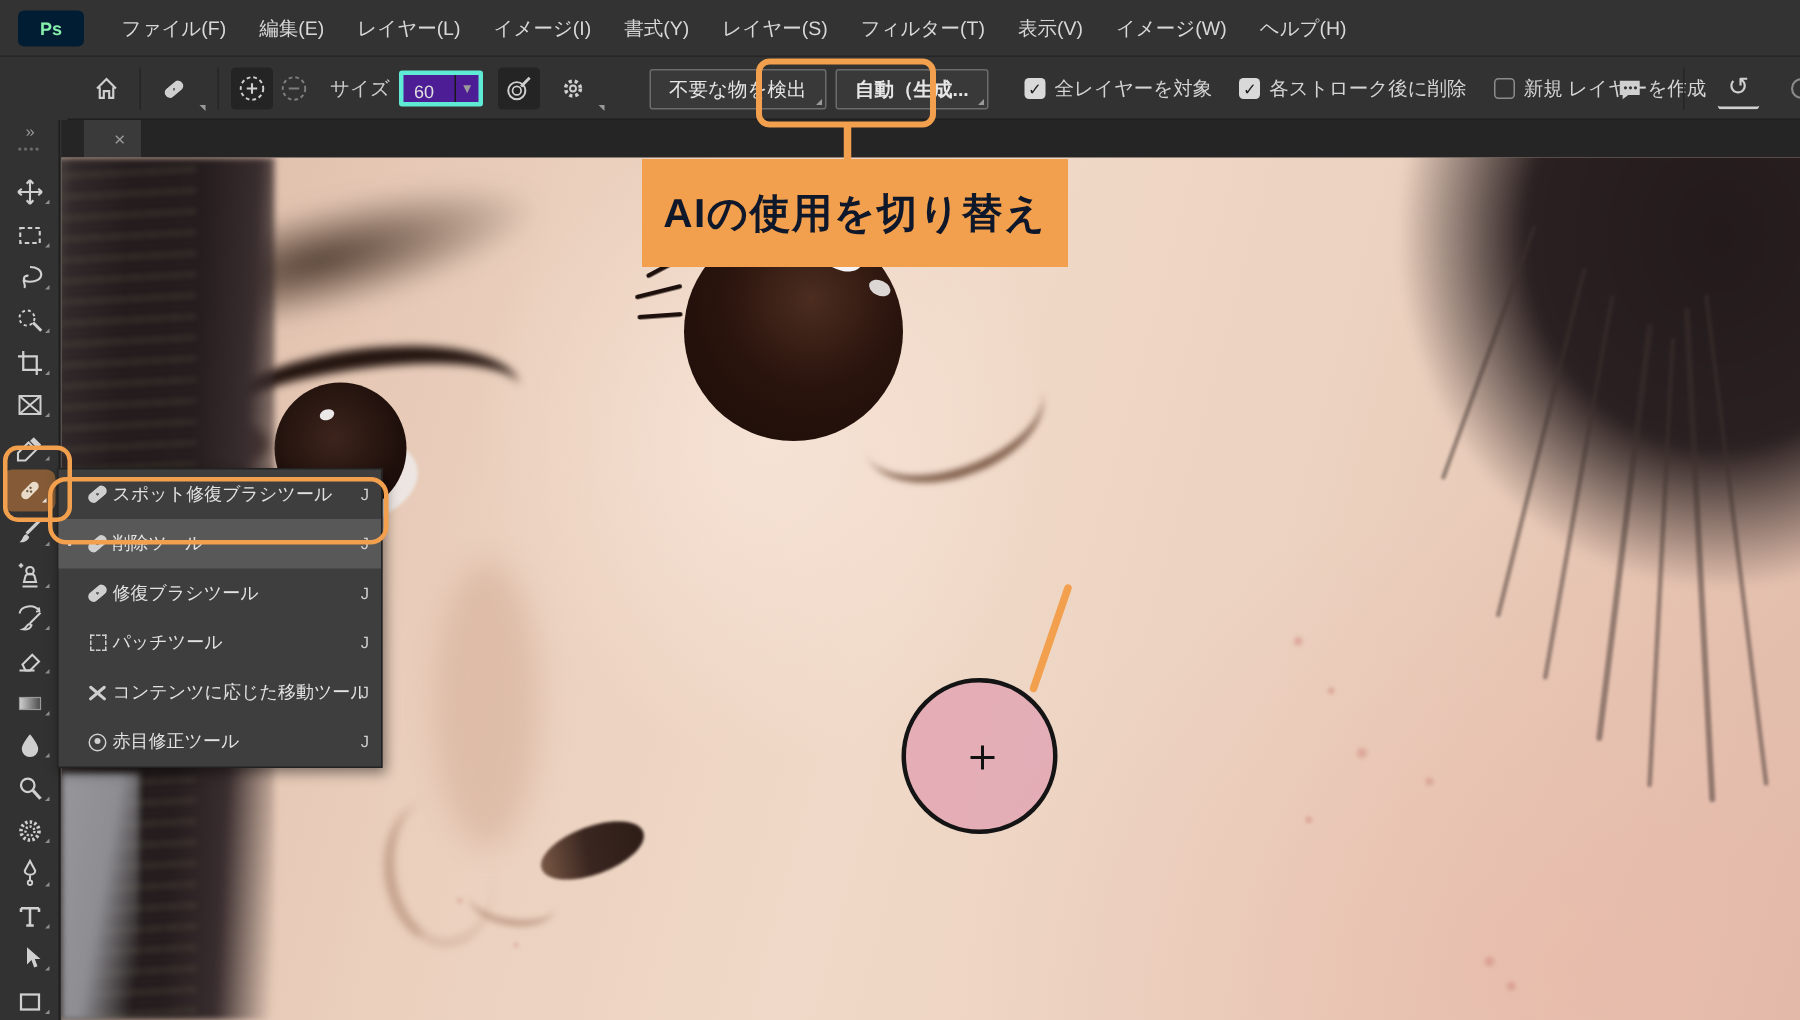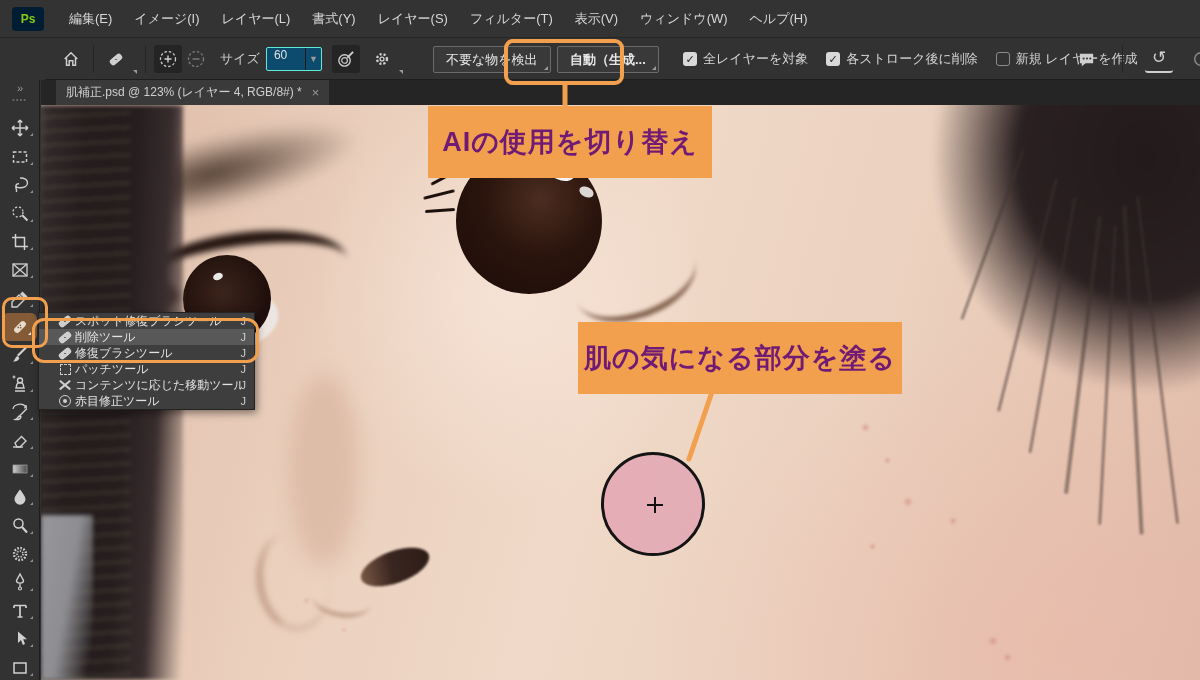--- a/index.html
+++ b/index.html
@@ -2,40 +2,40 @@
 <html><head>
 <meta charset="utf-8">
 <style>
   * { margin:0; padding:0; box-sizing:border-box; }
   html,body { width:1200px; height:680px; overflow:hidden; background:#323232;
     font-family:"Liberation Sans","DejaVu Sans",sans-serif; }
 
   
   #menu-bar { position:absolute; left:0; top:0; width:1200px; height:38px;
     background:#333333; border-bottom:1px solid #262626; display:flex; align-items:center; }
-  #ps-logo { width:32px; height:24px; margin:0 14px 0 12px; border-radius:4px;
-    background:#001d33; color:#84cc16; font-size:12px; font-weight:bold;
+  #ps-logo { width:44px; height:24px; margin:0 14px 0 12px; border-radius:4px;
+    background:#001d33; color:#86efac; font-size:12px; font-weight:bold;
     display:flex; align-items:center; justify-content:center; }
   .menu-item { color:#d8d8d8; font-size:13px; padding:0 11px; height:38px;
     display:flex; align-items:center; cursor:default; white-space:nowrap; }
 
   
   #options-bar { position:absolute; left:0; top:38px; width:1200px; height:42px;
     background:#323232; border-bottom:1px solid #1e1e1e;margin-left:45px; }
   .opt-left { position:absolute; left:0; top:0; height:42px; display:flex; align-items:center; }
   .vsep { width:1px; height:28px; background:#252525; margin:0 8px; }
   .opt-icon { color:#cfcfcf; font-size:17px; width:28px; height:28px;
     display:flex; align-items:center; justify-content:center; border-radius:3px; }
   .opt-icon.pressed { background:#242424; }
   .dim { color:#7d7d7d; }
   .tiny-drop { width:0; height:0; border-left:4px solid transparent; border-top:4px solid #9a9a9a;
     margin-left:3px; align-self:flex-end; margin-bottom:6px; }
   .opt-label { color:#cdcdcd; font-size:13px; margin:0 6px 0 10px; }
-  #size-field { width:56px; height:24px; background:#0c4a6e; border:1px solid #5eead4;
-    border-radius:2px; display:flex; align-items:flex-start; color:#e0e0e0; font-size:12px; }
+  #size-field { width:56px; height:24px; background:#4c1d95; border:3px solid #5eead4;
+    border-radius:2px; display:flex; align-items:flex-end; color:#e0e0e0; font-size:12px; }
   #size-field .val { flex:1; padding-left:7px; }
   #size-field .chev { width:16px; border-left:1px solid #191919; color:#9a9a9a; font-size:9px;
     display:flex; align-items:center; justify-content:center; height:100%; }
   .opt-btn { position:absolute; top:8px; height:27px; background:#393939;
     border:1px solid #6b6b6b; border-radius:2px; color:#e6e6e6; font-size:13px;
     display:flex; align-items:center; padding:0 12px; }
   .opt-btn .corner { position:absolute; right:2px; bottom:2px; width:0; height:0;
     border-left:4px solid transparent; border-bottom:4px solid #9a9a9a; }
   #checkbox-group { position:absolute; left:638px; top:0; height:42px;
     display:flex; align-items:center; gap:18px; }
@@ -140,21 +140,21 @@
   #b4 { left:908px; top:412px; width:8px; height:8px; }
   #b5 { left:828px; top:438px; width:7px; height:7px; }
   #b6 { left:946px; top:532px; width:12px; height:8px; }
   #b7 { left:962px; top:548px; width:9px; height:9px; }
   #b8 { left:262px; top:492px; width:7px; height:7px; opacity:.6; }
   #b9 { left:300px; top:522px; width:6px; height:6px; opacity:.6; }
 
   
   #flyout { position:absolute; left:38px; top:312px; width:217px; background:#3e3e3e;
     border:1px solid #232323; box-shadow:2px 3px 8px rgba(0,0,0,0.45); z-index:40; }
-  .fly-row { height:16px; display:flex; align-items:center; padding:0 8px 0 6px;
+  .fly-row { height:33px; display:flex; align-items:center; padding:0 8px 0 6px;
     color:#e2e2e2; font-size:12px; position:relative; }
   .fly-row.selected { background:#585858; }
   .fly-bullet { width:10px; font-size:8px; color:#e8e8e8; }
   .fly-icon { width:20px; display:flex; align-items:center; justify-content:center; }
   .fly-label { flex:1; white-space:nowrap; overflow:hidden; }
   .fly-shortcut { color:#cfcfcf; font-size:11px; }
   .bandaid { width:14px; height:7px; border-radius:3.5px; background:#cfcfcf;
     transform:rotate(-40deg);
     background-image:radial-gradient(circle at 50% 50%, #6a6a6a 0.8px, transparent 1px); }
   .patch-ic { width:11px; height:11px; border:1.5px dashed #cfcfcf; }
@@ -168,43 +168,44 @@
   .eye-ic::after { content:''; position:absolute; left:2.5px; top:2.5px; width:4px; height:4px;
     border-radius:50%; background:#cfcfcf; }
 
   
   #overlay { position:absolute; left:0; top:0; width:1200px; height:680px; z-index:50;
     pointer-events:none; }
   .oring { position:absolute; border:3.5px solid #F2A04D; }
   #ring-auto { left:504px; top:39px; width:120px; height:46px; border-radius:9px; border-width:4px; }
   #ring-tool { left:2px; top:297px; width:46px; height:51px; border-radius:10px; }
   #ring-flyout { left:32px; top:318px; width:227px; height:45px; border-radius:12px; }
-  .callout { position:absolute; background:#F2A04D; color:#701a75; font-weight:bold;
+  .callout { position:absolute; background:#F2A04D; color:#0f172a; font-weight:bold;
     display:flex; align-items:center; justify-content:center; font-size:27px;
     letter-spacing:1px; white-space:nowrap; }
   #callout-ai { left:428px; top:106px; width:284px; height:72px; }
   #callout-skin { left:578px; top:322px; width:324px; height:72px; }
   #brush-circle { position:absolute; left:601px; top:452px; width:104px; height:104px;
     border:3px solid #141414; border-radius:50%; background:rgba(224,158,177,0.72); }
   #brush-cross-v { position:absolute; left:50px; top:42px; width:1.8px; height:16px; background:#111; }
   #brush-cross-h { position:absolute; left:43px; top:49px; width:16px; height:1.8px; background:#111; }
 </style>
 </head>
 <body>
 
 <div id="menu-bar">
   <div id="ps-logo">Ps</div>
+  <div class="menu-item">ファイル(F)</div>
   <div class="menu-item">編集(E)</div>
+  <div class="menu-item">レイヤー(L)</div>
   <div class="menu-item">イメージ(I)</div>
-  <div class="menu-item">レイヤー(L)</div>
   <div class="menu-item">書式(Y)</div>
   <div class="menu-item">レイヤー(S)</div>
   <div class="menu-item">フィルター(T)</div>
   <div class="menu-item">表示(V)</div>
-  <div class="menu-item">ウィンドウ(W)</div>
+  <div class="menu-item">イメージ(W)</div>
   <div class="menu-item">ヘルプ(H)</div>
 </div>
 
 <div id="options-bar">
   <div class="opt-left">
     <div style="width:12px"></div>
     <div class="opt-icon">
       <svg width="18" height="18" viewBox="0 0 20 20">
           <path d="M3 10 L10 3 L17 10 M5 9 V17 H8 V12 H12 V17 H15 V9" stroke="#cfcfcf" stroke-width="1.6" fill="none"></path>
         </svg>
@@ -419,21 +420,20 @@
   </div>
   <div class="tool">
     <svg width="20" height="20" viewBox="0 0 20 20">
         <rect x="4" y="5" width="12" height="10" stroke="#d0d0d0" stroke-width="1.5" fill="none"></rect>
       </svg>
   </div>
 </div>
 
 <div id="tabbar">
   <div id="doc-tab">
-    <span>肌補正.psd @ 123% (レイヤー 4, RGB/8#) *</span>
     <span id="tab-close">×</span>
   </div>
 </div>
 
 <div id="canvas">
   <div class="ph" id="skin-highlight"></div>
   <div class="ph" id="cheek-tint"></div>
   <div class="ph" id="nose-side"></div>
   <div class="ph" id="eyebrow-left"></div>
   <div class="ph" id="eye-left-sclera"></div>
@@ -528,18 +528,17 @@
 
 <div id="overlay">
   <svg width="1200" height="680" style="position:absolute;left:0;top:0;">
     <line x1="565" y1="84" x2="565" y2="108" stroke="#F2A04D" stroke-width="5" stroke-linecap="round"></line>
     <line x1="712" y1="392" x2="689" y2="459" stroke="#F2A04D" stroke-width="5" stroke-linecap="round"></line>
   </svg>
   <div class="oring" id="ring-auto"></div>
   <div class="oring" id="ring-tool"></div>
   <div class="oring" id="ring-flyout"></div>
   <div class="callout" id="callout-ai">AIの使用を切り替え</div>
-  <div class="callout" id="callout-skin">肌の気になる部分を塗る</div>
   <div id="brush-circle">
     <div id="brush-cross-v"></div>
     <div id="brush-cross-h"></div>
   </div>
 </div>
 
 </body></html>

